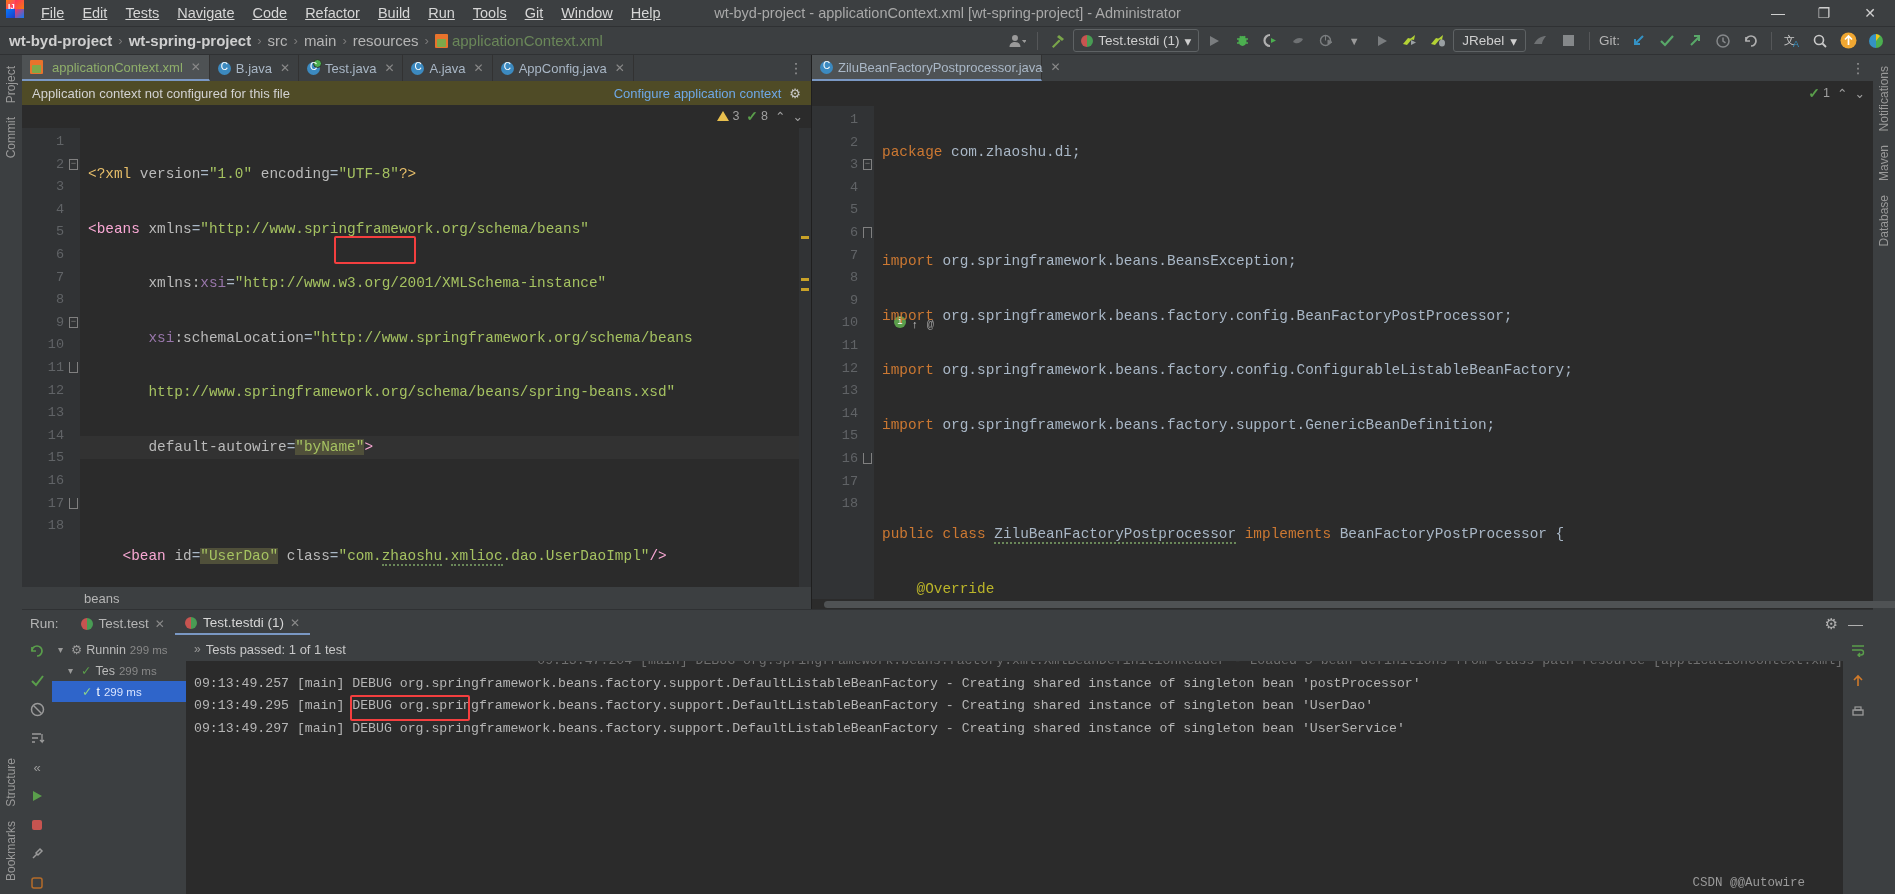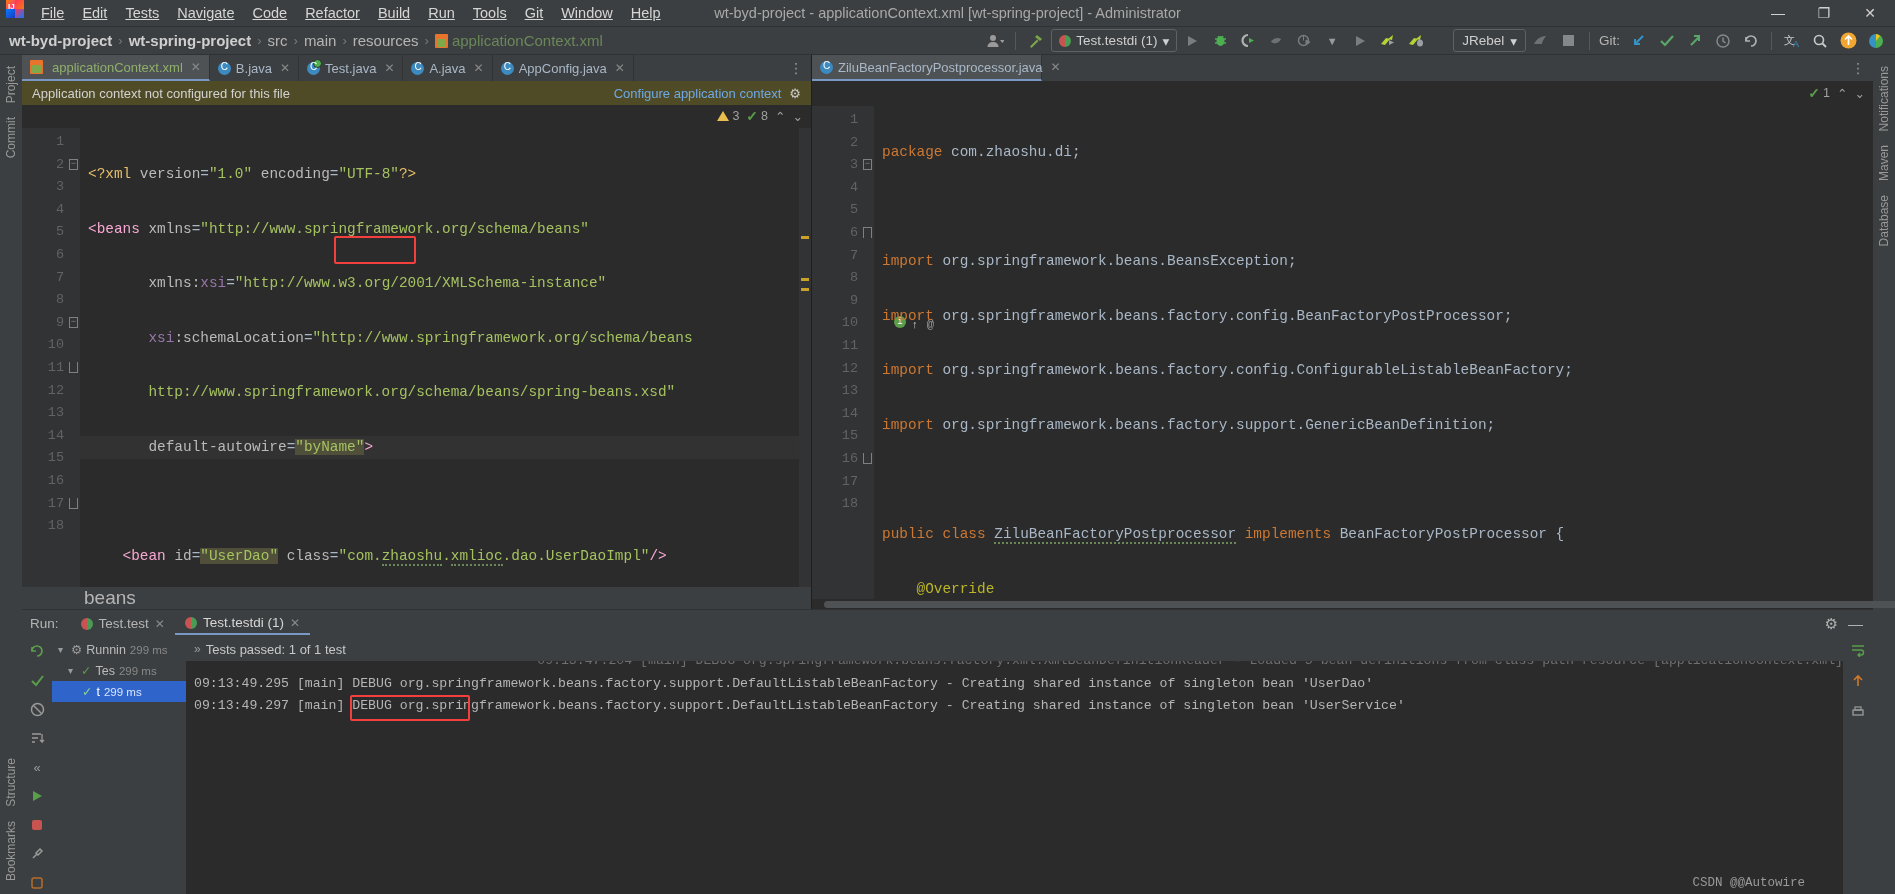--- a/index.html
+++ b/index.html
@@ -55,21 +55,21 @@
   }
   .tb-right { margin-left: auto; display: flex; align-items: center; gap: 2px; padding-right: 6px; }
   .tb-btn { width: 26px; height: 24px; display: flex; align-items: center; justify-content: center; border-radius: 3px; }
   .tb-sep { width: 1px; height: 18px; background: #555759; margin: 0 5px; }
   .runconfig {
     display: flex; align-items: center; gap: 5px; height: 23px; padding: 0 7px;
     border: 1px solid #5e6264; border-radius: 3px; font-size: 13.5px; color: #cfcfcf; white-space: nowrap;
   }
   .jrebel {
     display:flex; align-items:center; gap:6px; height:23px; padding:0 8px;
-    border:1px solid #5e6264; border-radius:3px; font-size:13.5px; color:#cfcfcf;margin-left:22px;
+    border:1px solid #5e6264; border-radius:3px; font-size:13.5px; color:#cfcfcf;
   }
   .git-label { font-size: 13.5px; color: #b5b5b5; padding: 0 4px 0 2px; }
 
   
   .main { flex: 1 1 auto; display: flex; min-height: 0; }
 
   .leftstrip, .rightstrip {
     width: 22px; flex: 0 0 22px; background: #3c3f41; display:flex; flex-direction: column;
     align-items:center; padding-top: 4px; gap: 0px;
   }
@@ -149,21 +149,21 @@
 
   .redbox {
     position: absolute; border: 2px solid #f43f3f; border-radius: 2px; pointer-events: none;
   }
 
   .scrollmark { position:absolute; right:0; top:0; bottom:0; width:12px; background:#313335; }
   .smark { position:absolute; right:2px; width:8px; height:3px; }
 
   .breadcrumbbottom {
     height: 22px; flex: 0 0 22px; background: #3c3f41; display:flex; align-items:center;
-    padding-left: 62px; font-size: 19px; color: #b5b5b5;
+    padding-left: 62px; font-size: 13px; color: #b5b5b5;
   }
 
   .hscroll { height: 10px; flex: 0 0 10px; background: #2b2b2b; position: relative; }
   .hscroll .thumb { position:absolute; left: 12px; top: 2px; height: 7px; background: #4f5254; border-radius: 4px; }
 
   
   .runpanel { flex: 0 0 285px; display: flex; flex-direction: column; background: #3c3f41; border-top: 1px solid #2f3133; }
   .runheader { height: 27px; flex:0 0 27px; display: flex; align-items: center; background: #3c3f41; padding-left: 8px; gap: 0; }
   .runlabel { font-size: 13.5px; color: #b5b5b5; margin-right: 12px; }
   .rtab {
@@ -695,20 +695,21 @@
             </div>
           </div>
 
           <div style="flex:1 1 auto;display:flex;flex-direction:column;min-width:0;">
             <div class="testsummary">
               <span style="color:#9a9a9a;font-size:12px;">»</span>
               <span>Tests passed: 1 of 1 test</span>
             </div>
             <div class="console">
               <div class="conline partial" style="margin-top:-12px;">09:13:47.204 [main] DEBUG org.springframework.beans.factory.xml.XmlBeanDefinitionReader - Loaded 5 bean definitions from class path resource [applicationContext.xml]</div>
+              <div class="conline">09:13:49.257 [main] DEBUG org.springframework.beans.factory.support.DefaultListableBeanFactory - Creating shared instance of singleton bean 'postProcessor'</div>
               <div class="conline">09:13:49.295 [main] DEBUG org.springframework.beans.factory.support.DefaultListableBeanFactory - Creating shared instance of singleton bean 'UserDao'</div>
               <div class="conline">09:13:49.297 [main] DEBUG org.springframework.beans.factory.support.DefaultListableBeanFactory - Creating shared instance of singleton bean 'UserService'</div>
               <div class="redbox" style="left:164px; top:34px; width:120px; height:26px;"></div>
               <div class="csdn">CSDN @@Autowire</div>
             </div>
           </div>
 
           <div class="conright-col" style="display:flex;flex-direction:column;align-items:center;padding-top:6px;gap:13px;">
             <span>
               <svg width="16" height="14" viewBox="0 0 16 14">

